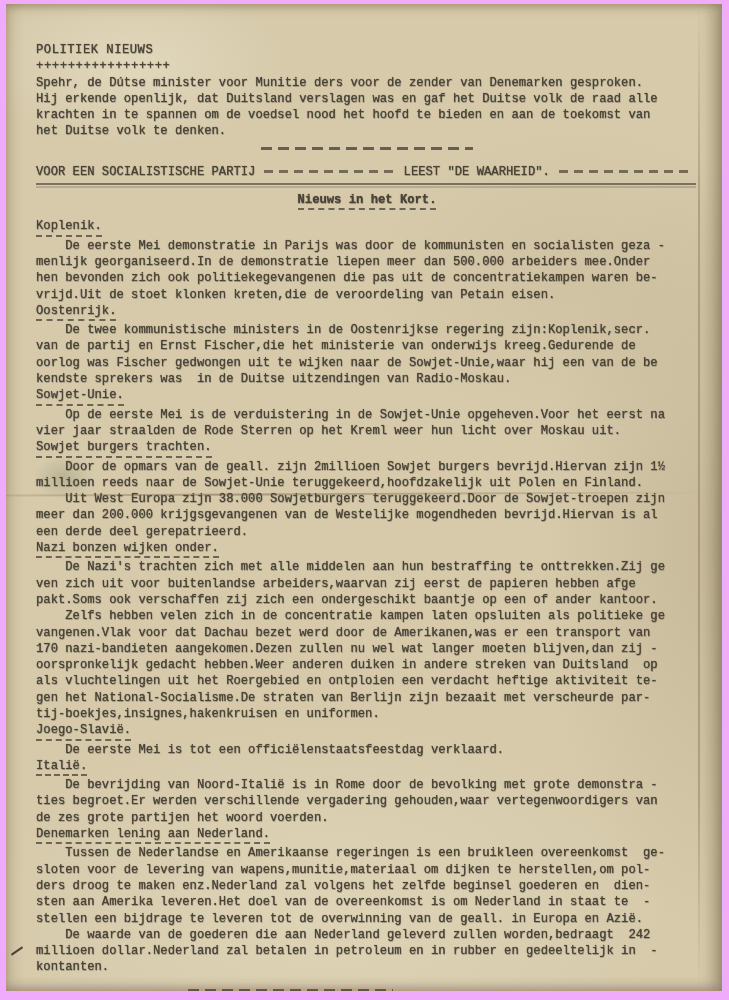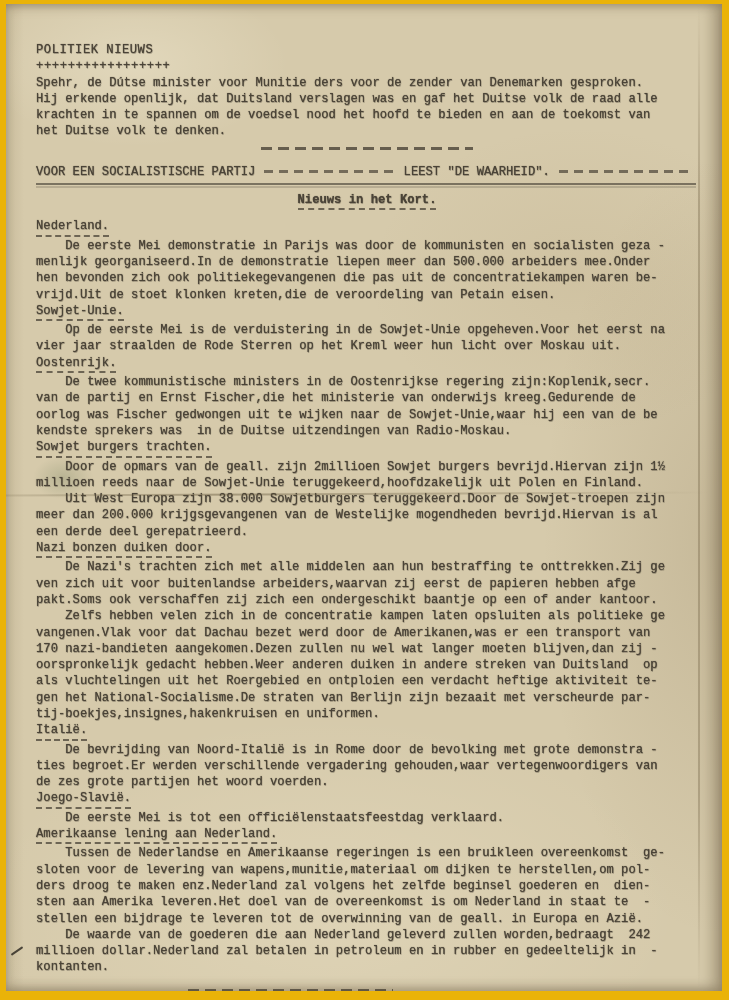--- a/index.html
+++ b/index.html
@@ -1,17 +1,17 @@
 <!DOCTYPE html>
 <html><head>
 <meta charset="utf-8">
 <style>
   html,body{margin:0;padding:0;background:#15120e;}
   .scan{
-    position:relative;width:729px;height:1000px;background:#eab308;overflow:hidden;
+    position:relative;width:729px;height:1000px;background:#f0abfc;overflow:hidden;
     font-family:"Liberation Mono","DejaVu Sans Mono",monospace;
   }
   .paper{
     position:absolute;left:6px;top:4px;right:7px;bottom:9px;overflow:hidden;
     background-color:#d6caab;
     background-image:
       radial-gradient(220px 120px at 18% 6%, rgba(255,250,230,.28), transparent 70%),
       radial-gradient(300px 220px at 80% 28%, rgba(150,125,80,.10), transparent 70%),
       radial-gradient(42px 30px at 8% 48%, rgba(108,122,86,.28), transparent 72%),
       radial-gradient(230px 520px at 99% 55%, rgba(120,100,65,.16), transparent 75%),
@@ -89,78 +89,78 @@
       <span class="typedline"></span>
       <span class="mh-text">LEEST "DE WAARHEID".</span>
       <span class="typedline"></span>
     </div>
     <div class="mh-underline"></div>
 
     <div class="center-heading ink">Nieuws in het Kort.</div>
 
     <div id="sections">
   <div class="section">
-    <span class="heading ink pre">Nederland.</span>
+    <span class="heading ink pre">Koplenik.</span>
     <div class="body ink pre">    De eerste Mei demonstratie in Parijs was door de kommunisten en socialisten geza -
 menlijk georganiseerd.In de demonstratie liepen meer dan 500.000 arbeiders mee.Onder
 hen bevonden zich ook politiekegevangenen die pas uit de concentratiekampen waren be-
 vrijd.Uit de stoet klonken kreten,die de veroordeling van Petain eisen.</div>
-  </div>
-
-  <div class="section">
-    <span class="heading ink pre">Sowjet-Unie.</span>
-    <div class="body ink pre">    Op de eerste Mei is de verduistering in de Sowjet-Unie opgeheven.Voor het eerst na
-vier jaar straalden de Rode Sterren op het Kreml weer hun licht over Moskau uit.</div>
   </div>
 
   <div class="section">
     <span class="heading ink pre">Oostenrijk.</span>
     <div class="body ink pre">    De twee kommunistische ministers in de Oostenrijkse regering zijn:Koplenik,secr.
 van de partij en Ernst Fischer,die het ministerie van onderwijs kreeg.Gedurende de
 oorlog was Fischer gedwongen uit te wijken naar de Sowjet-Unie,waar hij een van de be
 kendste sprekers was  in de Duitse uitzendingen van Radio-Moskau.</div>
+  </div>
+
+  <div class="section">
+    <span class="heading ink pre">Sowjet-Unie.</span>
+    <div class="body ink pre">    Op de eerste Mei is de verduistering in de Sowjet-Unie opgeheven.Voor het eerst na
+vier jaar straalden de Rode Sterren op het Kreml weer hun licht over Moskau uit.</div>
   </div>
 
   <div class="section">
     <span class="heading ink pre">Sowjet burgers trachten.</span>
     <div class="body ink pre">    Door de opmars van de geall. zijn 2millioen Sowjet burgers bevrijd.Hiervan zijn 1½
 millioen reeds naar de Sowjet-Unie teruggekeerd,hoofdzakelijk uit Polen en Finland.
     Uit West Europa zijn 38.000 Sowjetburgers teruggekeerd.Door de Sowjet-troepen zijn
 meer dan 200.000 krijgsgevangenen van de Westelijke mogendheden bevrijd.Hiervan is al
 een derde deel gerepatrieerd.</div>
   </div>
 
   <div class="section">
-    <span class="heading ink pre">Nazi bonzen duiken door.</span>
+    <span class="heading ink pre">Nazi bonzen wijken onder.</span>
     <div class="body ink pre">    De Nazi's trachten zich met alle middelen aan hun bestraffing te onttrekken.Zij ge
 ven zich uit voor buitenlandse arbeiders,waarvan zij eerst de papieren hebben afge
 pakt.Soms ook verschaffen zij zich een ondergeschikt baantje op een of ander kantoor.
     Zelfs hebben velen zich in de concentratie kampen laten opsluiten als politieke ge
 vangenen.Vlak voor dat Dachau bezet werd door de Amerikanen,was er een transport van
 170 nazi-bandieten aangekomen.Dezen zullen nu wel wat langer moeten blijven,dan zij -
 oorspronkelijk gedacht hebben.Weer anderen duiken in andere streken van Duitsland  op
 als vluchtelingen uit het Roergebied en ontploien een verdacht heftige aktiviteit te-
 gen het National-Socialisme.De straten van Berlijn zijn bezaait met verscheurde par-
 tij-boekjes,insignes,hakenkruisen en uniformen.</div>
   </div>
 
   <div class="section">
+    <span class="heading ink pre">Joego-Slavië.</span>
+    <div class="body ink pre">    De eerste Mei is tot een officiëlenstaatsfeestdag verklaard.</div>
+  </div>
+
+  <div class="section">
     <span class="heading ink pre">Italië.</span>
     <div class="body ink pre">    De bevrijding van Noord-Italië is in Rome door de bevolking met grote demonstra -
 ties begroet.Er werden verschillende vergadering gehouden,waar vertegenwoordigers van
 de zes grote partijen het woord voerden.</div>
   </div>
 
   <div class="section">
-    <span class="heading ink pre">Joego-Slavië.</span>
-    <div class="body ink pre">    De eerste Mei is tot een officiëlenstaatsfeestdag verklaard.</div>
-  </div>
-
-  <div class="section">
-    <span class="heading ink pre">Amerikaanse lening aan Nederland.</span>
+    <span class="heading ink pre">Denemarken lening aan Nederland.</span>
     <div class="body ink pre">    Tussen de Nederlandse en Amerikaanse regeringen is een bruikleen overeenkomst  ge-
 sloten voor de levering van wapens,munitie,materiaal om dijken te herstellen,om pol-
 ders droog te maken enz.Nederland zal volgens het zelfde beginsel goederen en  dien-
 sten aan Amerika leveren.Het doel van de overeenkomst is om Nederland in staat te  -
 stellen een bijdrage te leveren tot de overwinning van de geall. in Europa en Azië.
     De waarde van de goederen die aan Nederland geleverd zullen worden,bedraagt  242
 millioen dollar.Nederland zal betalen in petroleum en in rubber en gedeeltelijk in  -
 kontanten.</div>
   </div>
 </div>

